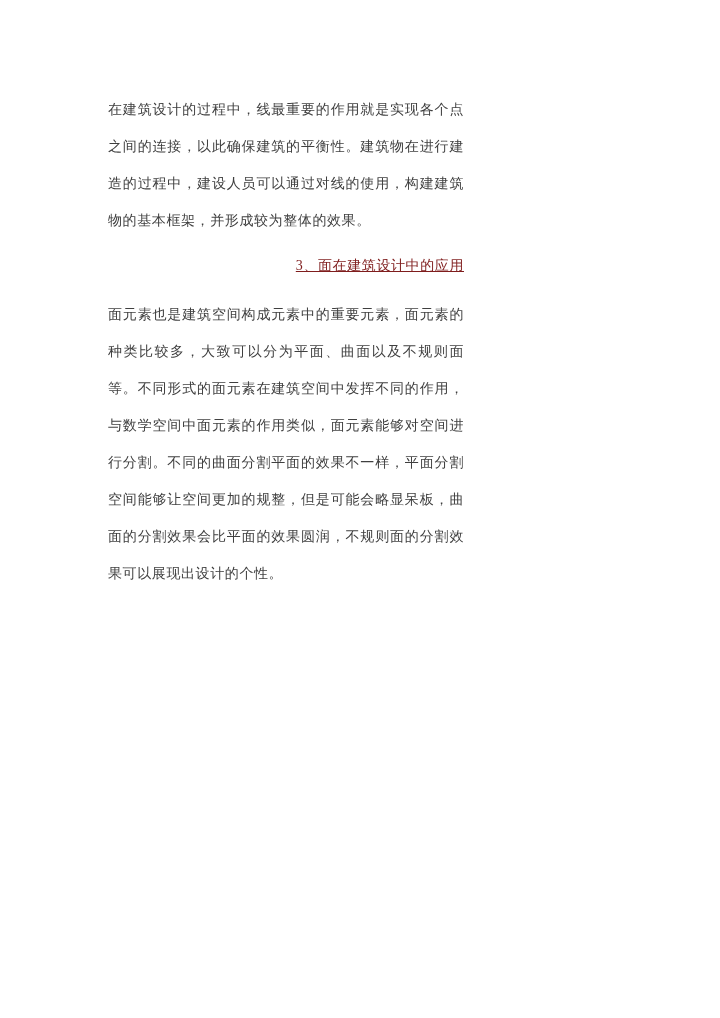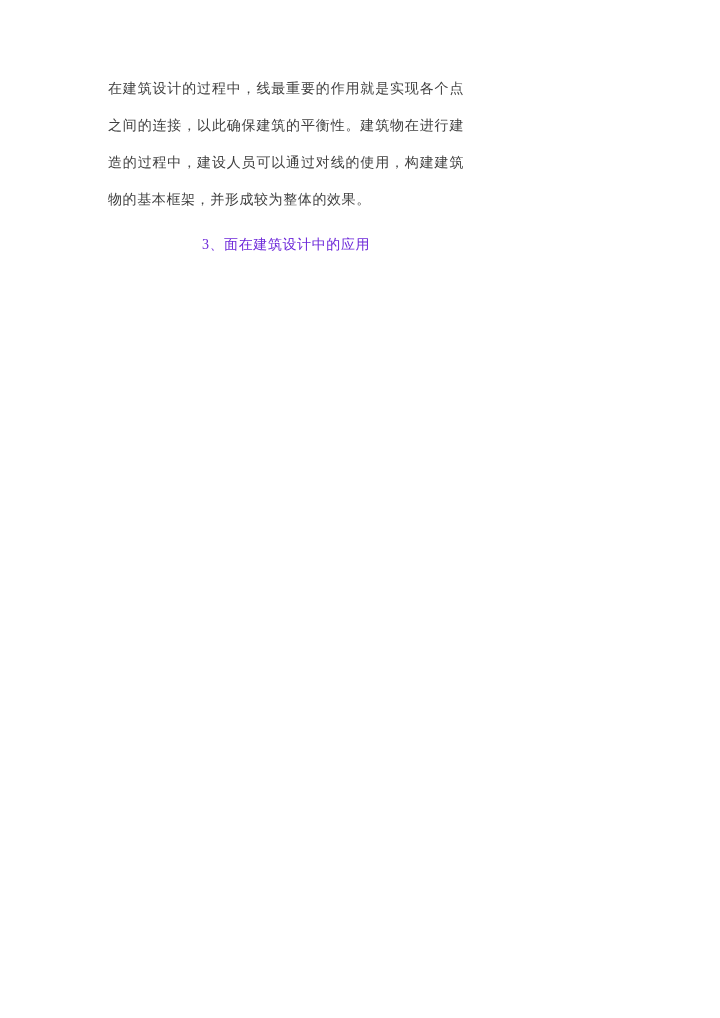--- a/index.html
+++ b/index.html
@@ -10,46 +10,48 @@
   body {
     width: 720px;
     height: 1018px;
     overflow: hidden;
     font-family: "Liberation Serif", "DejaVu Serif", serif;
   }
   .page {
     box-sizing: border-box;
     width: 572px;
     height: 1018px;
-    padding: 70px 108px 40px 108px;
+    padding: 91px 108px 40px 108px;
     background: #ffffff;
   }
   .body-text {
     margin: 0 0 8px 0;
     font-size: 14px;
     line-height: 37px;
     letter-spacing: 0.6px;
     color: #3f3f3f;
     text-align: justify;
     text-justify: inter-ideograph;
   }
   .section-heading {
     margin: 4px 0 12px 0;
     font-size: 14px;
     font-weight: normal;
     line-height: 37px;
     letter-spacing: 0.6px;
-    color: #6d28d9;
-    text-align: center;
+    color: #7f1d1d;
+    text-align: right;
+    text-decoration: underline;
   }
 </style>
 </head>
 <body>
 
 <div class="page">
   <p class="body-text">在建筑设计的过程中，线最重要的作用就是实现各个点之间的连接，以此确保建筑的平衡性。建筑物在进行建造的过程中，建设人员可以通过对线的使用，构建建筑物的基本框架，并形成较为整体的效果。</p>
 
 
   <h2 class="section-heading">3、面在建筑设计中的应用</h2>
 
+  <p class="body-text">面元素也是建筑空间构成元素中的重要元素，面元素的种类比较多，大致可以分为平面、曲面以及不规则面等。不同形式的面元素在建筑空间中发挥不同的作用，与数学空间中面元素的作用类似，面元素能够对空间进行分割。不同的曲面分割平面的效果不一样，平面分割空间能够让空间更加的规整，但是可能会略显呆板，曲面的分割效果会比平面的效果圆润，不规则面的分割效果可以展现出设计的个性。</p>
 
 
 </div>
 
 </body></html>

